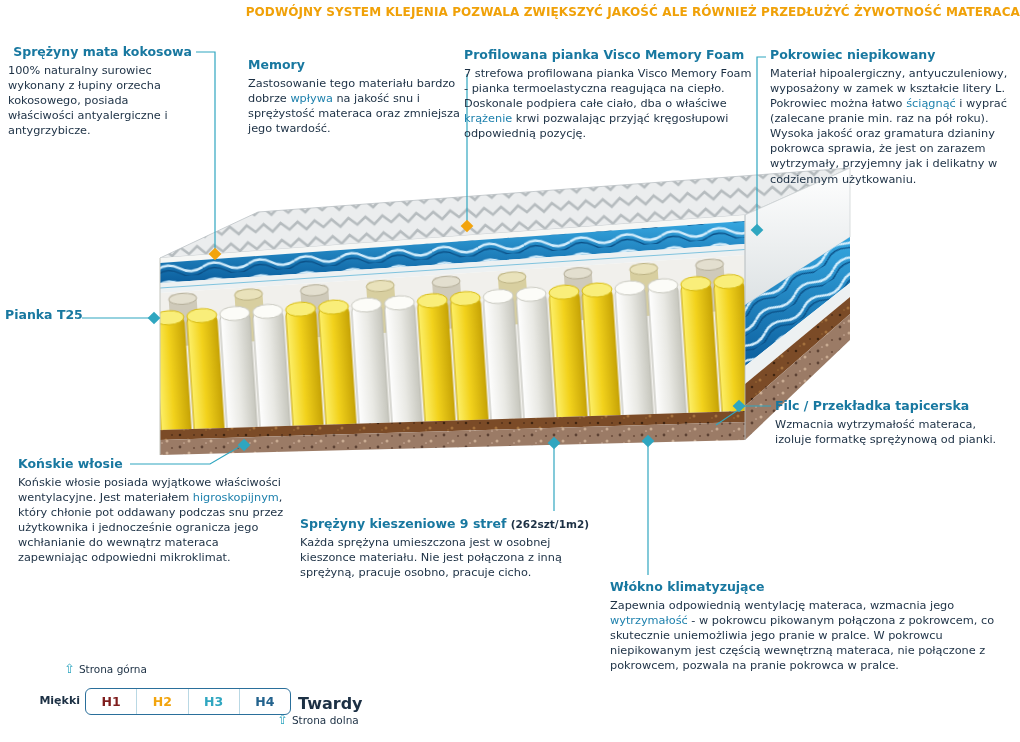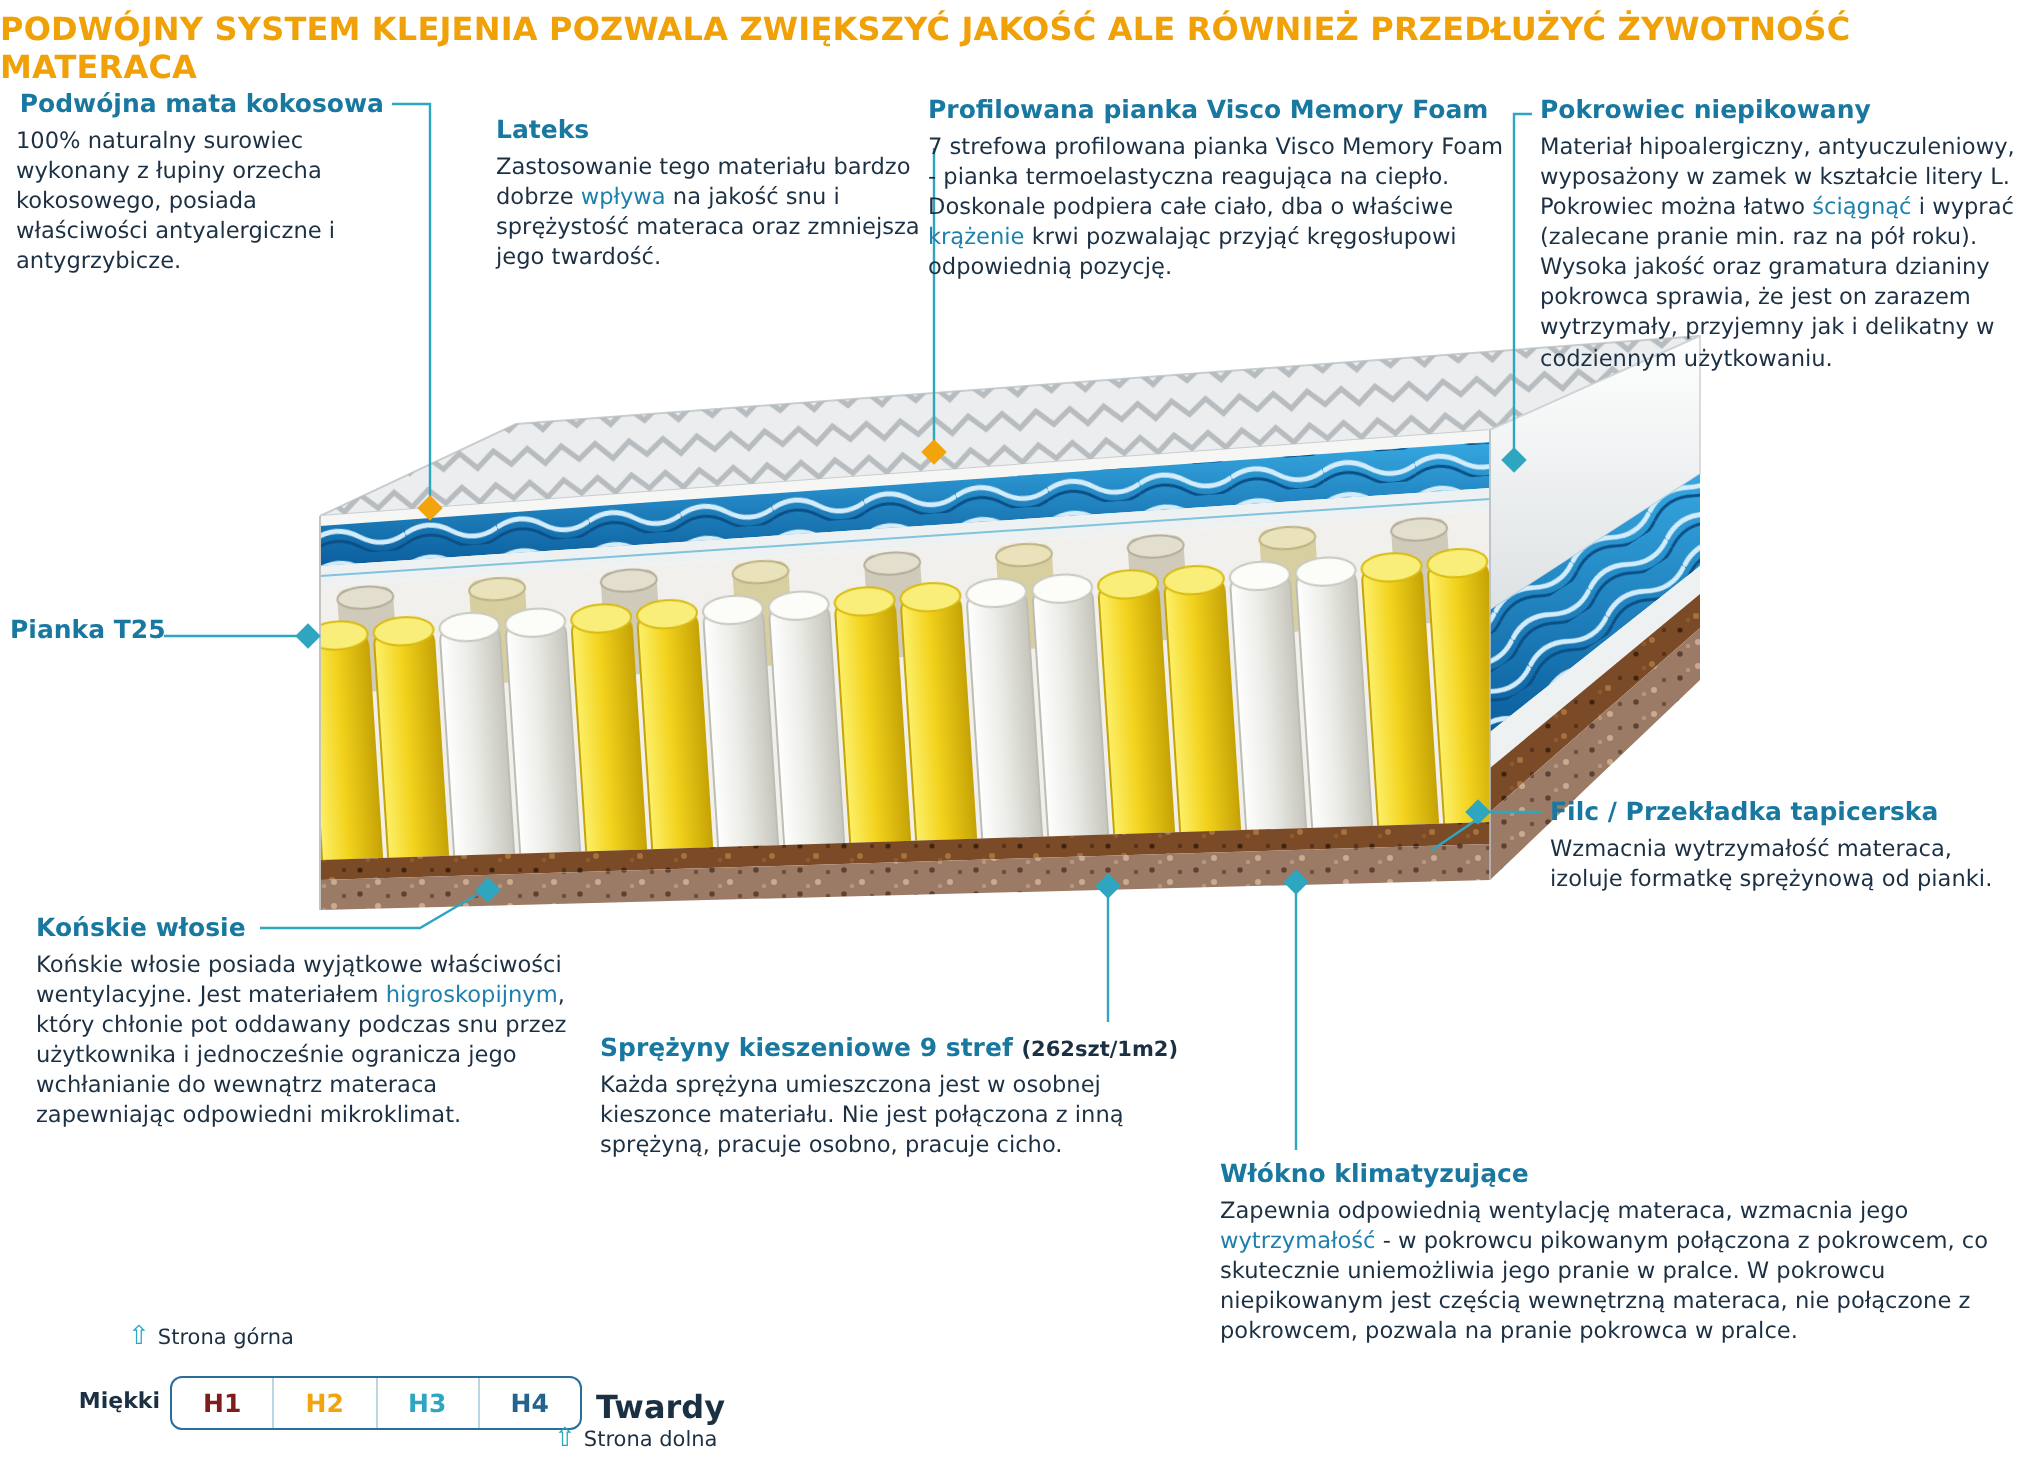--- a/index.html
+++ b/index.html
@@ -1,21 +1,21 @@
 <!DOCTYPE html>
 <html><head>
 <meta charset="utf-8">
 <style>
   * { margin:0; padding:0; box-sizing:border-box; }
   html,body { width:1020px; height:742px; }
   body { font-family:"DejaVu Sans","Liberation Sans",sans-serif; background:#ffffff; position:relative; overflow:hidden; }
   .page { position:absolute; left:0; top:0; width:1020px; height:742px; }
   .scene { position:absolute; left:0; top:0; width:1020px; height:742px; }
-  .banner { position:absolute; top:5px; left:0; width:100%; text-align:left;
-            color:#f0a108; font-weight:bold; font-size:16px; letter-spacing:0.1px; }
+  .banner { position:absolute; top:5px; left:0; width:100%; text-align:right;
+            color:#f0a108; font-weight:bold; font-size:12px; letter-spacing:0.1px; }
   .ann { position:absolute; }
   .ann-title { font-size:12.5px; font-weight:bold; color:#1878a0; margin-bottom:3px; line-height:1.25; }
   .ann-body { font-size:11.3px; color:#1c3044; line-height:1.34; }
   .ann-body .hl { color:#1e81ad; }
   .ta-r { text-align:right; }
   .sub { font-size:10.5px; color:#1c3044; font-weight:bold;text-align:center; }
   
   #ann-mata      { left:8px;   top:44px;  width:184px; }
   #ann-lateks    { left:248px; top:57px;  width:222px; }
   #ann-visco     { left:464px; top:47px;  width:288px; }
@@ -160,26 +160,26 @@
       <rect x="-4.5" y="-4.5" width="9" height="9" transform="translate(244,445) rotate(45)" fill="#2fa6c0"></rect>
       <rect x="-4.5" y="-4.5" width="9" height="9" transform="translate(554,443) rotate(45)" fill="#2fa6c0"></rect>
       <rect x="-4.5" y="-4.5" width="9" height="9" transform="translate(739,406) rotate(45)" fill="#2fa6c0"></rect>
       <rect x="-4.5" y="-4.5" width="9" height="9" transform="translate(648,441) rotate(45)" fill="#2fa6c0"></rect>
     </g>
   </svg>
 
   <div class="banner">PODWÓJNY SYSTEM KLEJENIA POZWALA ZWIĘKSZYĆ JAKOŚĆ ALE RÓWNIEŻ PRZEDŁUŻYĆ ŻYWOTNOŚĆ MATERACA</div>
 
   <div class="ann" id="ann-mata">
-    <div class="ann-title ta-r">Podwójna mata kokosowa</div>
+    <div class="ann-title ta-r">Sprężyny mata kokosowa</div>
     <div class="ann-body"><span>100% naturalny surowiec wykonany z łupiny orzecha kokosowego, posiada właściwości antyalergiczne i antygrzybicze.</span></div>
   </div>
 
   <div class="ann" id="ann-lateks">
-    <div class="ann-title">Lateks</div>
+    <div class="ann-title">Memory</div>
     <div class="ann-body"><span>Zastosowanie tego materiału bardzo dobrze </span><span class="hl">wpływa</span><span> na jakość snu i sprężystość materaca oraz zmniejsza jego twardość.</span></div>
   </div>
 
   <div class="ann" id="ann-visco">
     <div class="ann-title">Profilowana pianka Visco Memory Foam</div>
     <div class="ann-body"><span>7 strefowa profilowana pianka Visco Memory Foam - pianka termoelastyczna reagująca na ciepło. Doskonale podpiera całe ciało, dba o właściwe </span><span class="hl">krążenie</span><span> krwi pozwalając przyjąć kręgosłupowi odpowiednią pozycję.</span></div>
   </div>
 
   <div class="ann" id="ann-pokrowiec">
     <div class="ann-title">Pokrowiec niepikowany</div>

